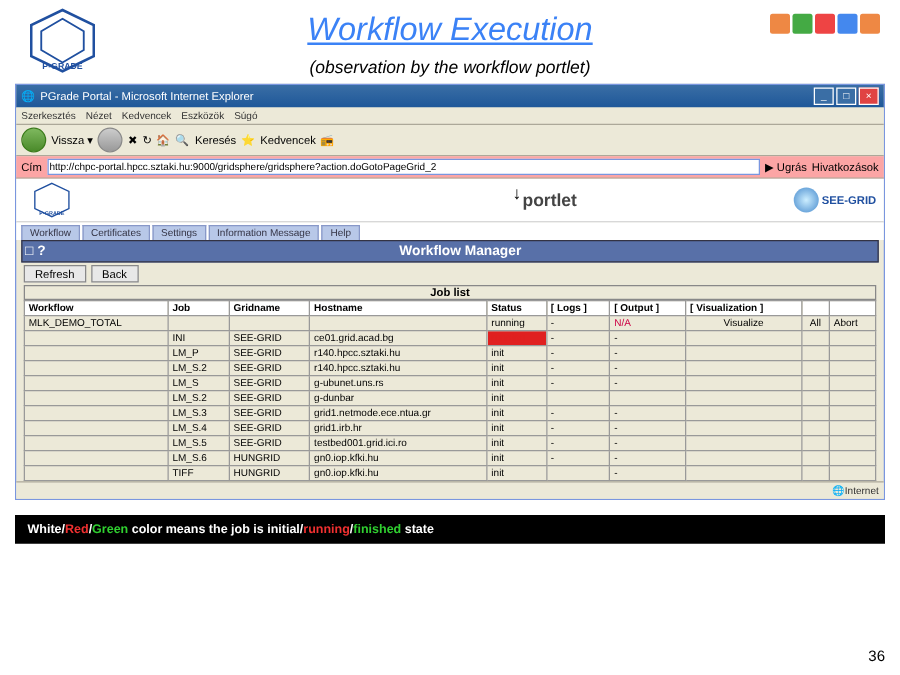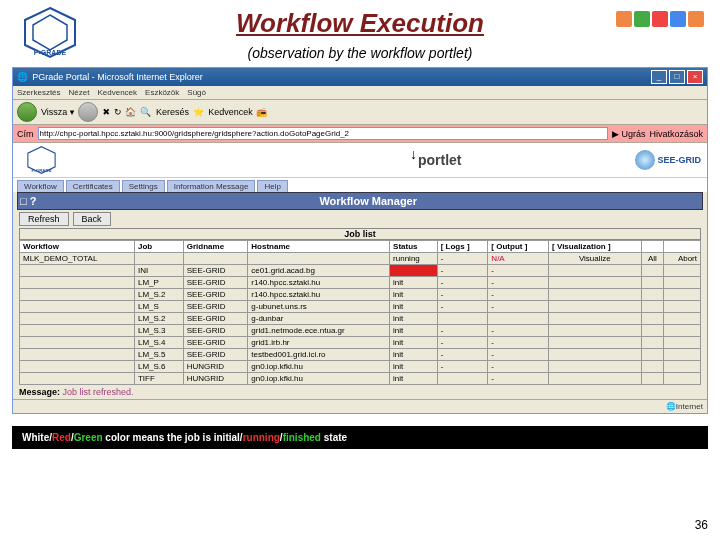--- a/index.html
+++ b/index.html
@@ -1,19 +1,19 @@
 <!DOCTYPE html>
 <html><head>
 <meta charset="utf-8">
 <style>
 body{margin:0;font-family:Arial,sans-serif;background:#fff;width:720px;height:540px;position:relative;overflow:hidden}
 .header{display:flex;align-items:center;justify-content:center;padding:8px 10px;position:relative}
 .logo-left{position:absolute;left:15px;top:5px;width:70px;height:55px}
 .logo-right{position:absolute;right:15px;top:10px;width:90px;height:40px}
-.title{font-size:26px;font-weight:bold;font-style:italic;color:#7f1d1d;text-decoration:underline}
+.title{font-size:26px;font-weight:normal;font-style:italic;color:#3b82f6;text-decoration:underline}
 .subtitle{text-align:center;font-style:italic;font-size:14px;margin-top:-2px;margin-bottom:6px}
 .browser{margin:4px 12px;border:1px solid #7a96df;background:#ece9d8;font-size:9px}
 .browser-title{background:linear-gradient(#3a6ea5,#1e5799);color:#fff;padding:2px 4px;display:flex;align-items:center;justify-content:space-between}
 .browser-title-left{display:flex;align-items:center;gap:4px}
 .win-btns{display:flex;gap:2px}
 .win-btn{width:14px;height:12px;font-size:8px;text-align:center;line-height:12px;border:1px solid #fff}
 .min{background:#3a6ea5}.max{background:#3a6ea5}.close{background:#e04343}
 .toolbar{background:#ece9d8;padding:2px 4px;border-bottom:1px solid #aca899;display:flex;gap:8px;font-size:8px;color:#333}
 .nav{background:#ece9d8;padding:2px 4px;border-bottom:1px solid #aca899;display:flex;align-items:center;gap:4px}
 .nav-btn{width:18px;height:18px;border-radius:50%;background:linear-gradient(#7eb85e,#4a8a2a);border:1px solid #3a7a1a}
@@ -161,21 +161,21 @@
         <tr>
           <td>MLK_DEMO_TOTAL</td>
           <td></td>
           <td></td>
           <td></td>
           <td>running</td>
           <td>-</td>
           <td style="color: rgb(204, 0, 68);">N/A</td>
           <td style="text-align: center;">Visualize</td>
           <td style="text-align: center;">All</td>
-          <td style="text-align: right;">Abort</td>
+          <td style="text-align: left;">Abort</td>
         </tr>
         <tr>
           <td></td>
           <td>INI</td>
           <td>SEE-GRID</td>
           <td>ce01.grid.acad.bg</td>
           <td class="status-red">running</td>
           <td>-</td>
           <td>-</td>
           <td></td>
@@ -286,24 +286,20 @@
           <td>init</td>
           <td></td>
           <td>-</td>
           <td></td>
           <td></td>
           <td></td>
         </tr>
       </tbody>
   </table>
 
-  <div class="msg">
-    <span class="msg-label">Message:</span>
-    <span>Job list refreshed.</span>
-  </div>
 
   <div class="statusbar">
     <span>🌐 </span>
     <span>Internet</span>
   </div>
 </div>
 
 <div class="legend">
   <span class="white">White</span>/<span class="red">Red</span>/<span class="green">Green</span><span> color means the job is </span><span class="white">initial</span>/<span class="red">running</span>/<span class="green">finished</span><span> state</span>
 </div>

